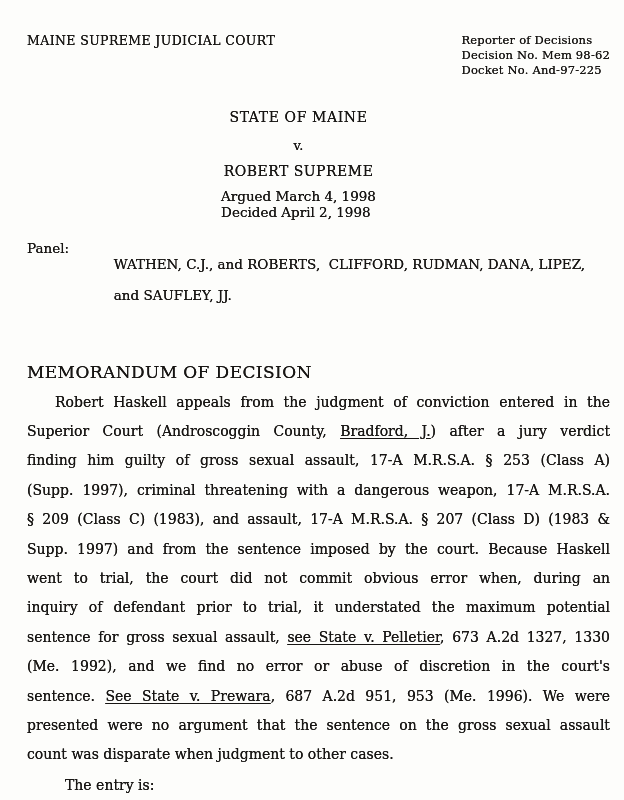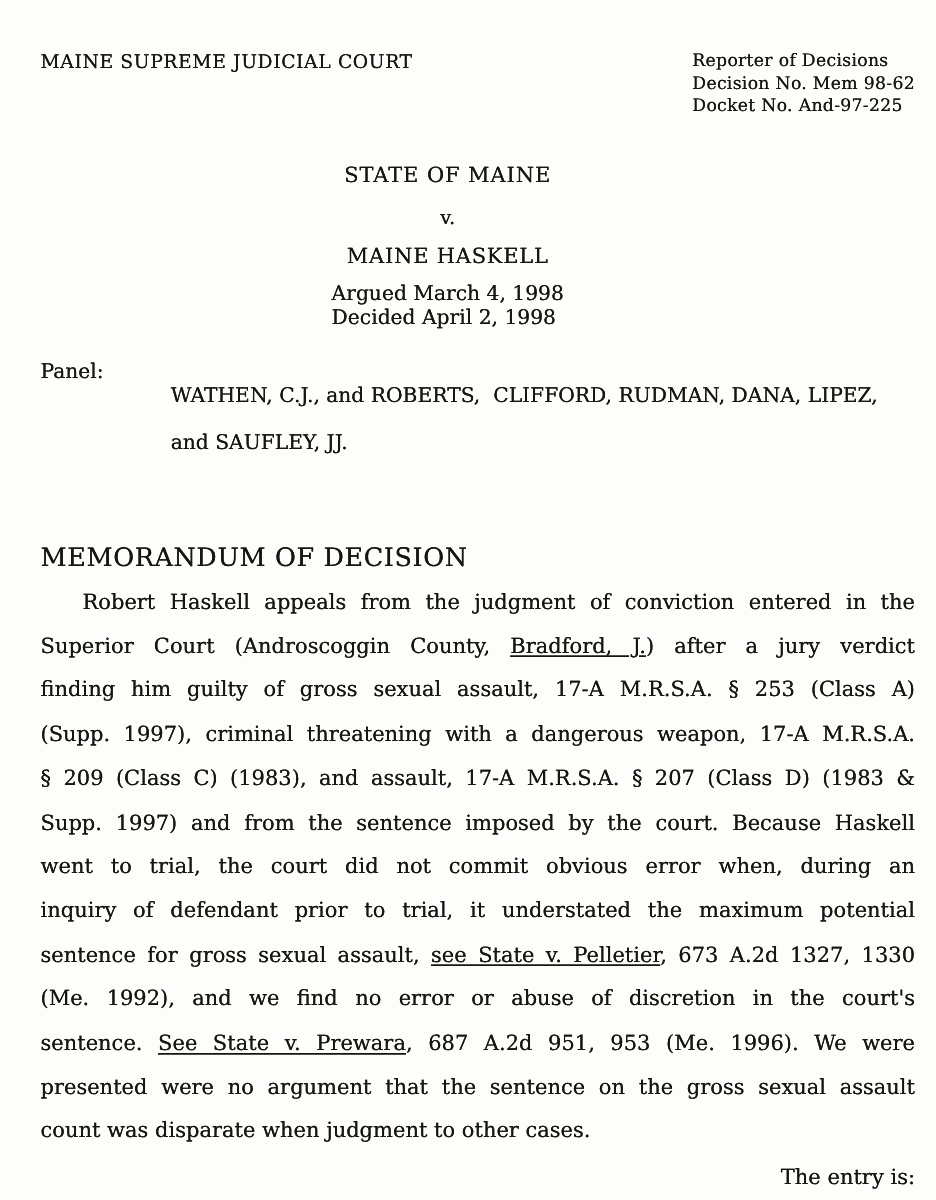--- a/index.html
+++ b/index.html
@@ -28,41 +28,41 @@
   .panel-names { white-space: pre-wrap; }
 
   .heading { margin-top: 43px; font-size: 17px; font-weight: normal; letter-spacing: 0.4px; }
 
   .para { margin-top: 6px; font-size: 14px; }
   .line { line-height: 29.4px; text-align: justify; text-align-last: justify; }
   .line.last { text-align: left; text-align-last: left; }
   .line.indent { text-indent: 28px; }
   .u { text-decoration: underline; text-underline-offset: 2px; }
 
-  .entry { margin-top: 3px; padding-left: 38px; font-size: 14px; line-height: 24px; text-align: right; }
+  .entry { margin-top: 3px; padding-left: 38px; font-size: 14px; line-height: 24px; }
   .judgment { margin-top: 11px; padding-left: 206px; font-size: 14px; line-height: 17px; }
 </style>
 </head>
 <body>
 
 <div class="page">
 
   <div class="hdr">
     <div class="hdr-left">MAINE SUPREME JUDICIAL COURT</div>
     <div class="hdr-right">
       <div>Reporter of Decisions</div>
       <div>Decision No. Mem 98-62</div>
       <div>Docket No. And-97-225</div>
     </div>
   </div>
 
   <div class="caption">
     <div class="plaintiff">STATE OF MAINE</div>
     <div class="vs">v.</div>
-    <div class="defendant">MAINE HASKELL</div>
+    <div class="defendant">ROBERT SUPREME</div>
     <div>
       <div class="dates">
         <div>Argued March 4, 1998</div>
         <div>Decided April 2, 1998</div>
       </div>
     </div>
   </div>
 
   <div class="panel">
     <span class="panel-label">Panel:</span>

